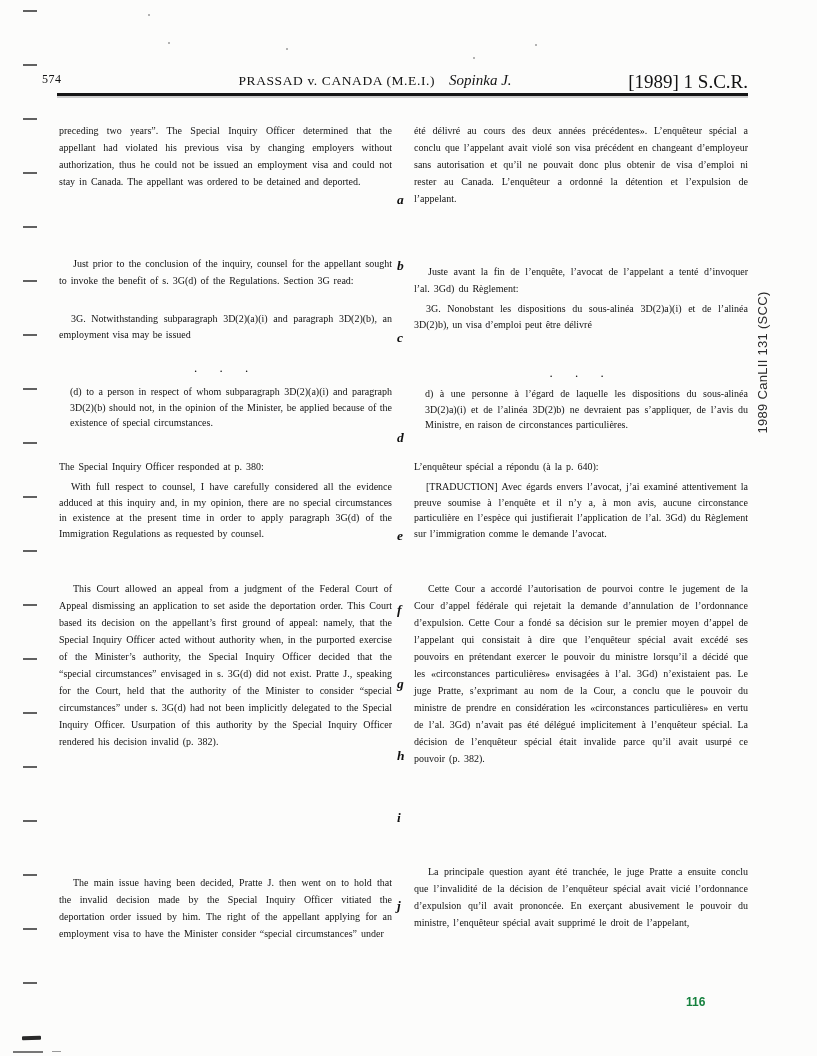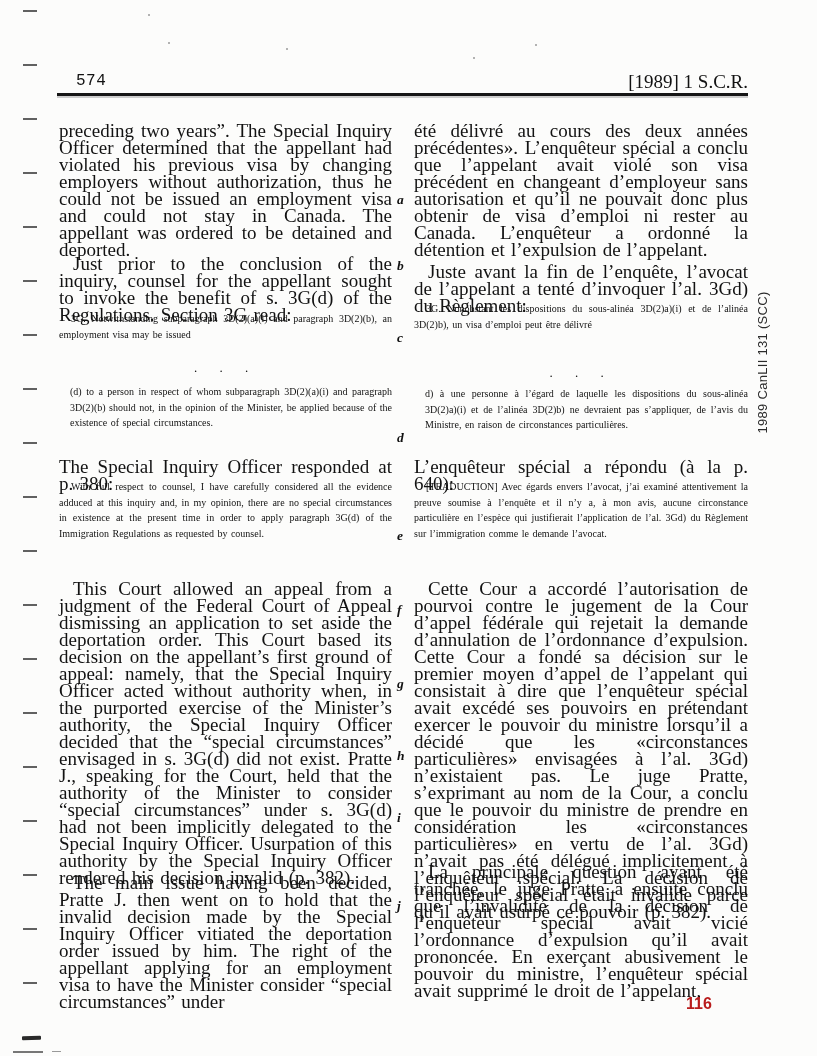--- a/index.html
+++ b/index.html
@@ -5,67 +5,70 @@
   html,body{margin:0;padding:0;}
   .page{
     position:relative;
     width:817px;height:1056px;
     background:#fcfcfb;
     font-family:"Liberation Serif", serif;
     color:#121212;
     overflow:hidden;
   }
   
-  .hdr-pagenum{position:absolute;left:76px;top:72px;font-size:16px;letter-spacing:.5px;font-family:Liberation Mono, monospace;}
+  .hdr-pagenum{position:absolute;left:42px;top:72px;font-size:12px;letter-spacing:.5px;}
   .hdr-center{position:absolute;left:150px;top:71px;width:450px;text-align:center;white-space:nowrap;}
   .hdr-case{font-size:13.5px;letter-spacing:.6px;}
   .hdr-judge{font-size:15px;font-style:italic;margin-left:14px;}
   .hdr-cite{position:absolute;right:69px;top:71px;font-size:19px;}
   .hdr-rule{position:absolute;left:57px;top:93px;width:691px;height:2.6px;background:#161616;box-shadow:0 2px 0 rgba(40,40,40,.22);}
   
   .col{position:absolute;top:0;width:333px;}
   .col-left{left:59px;}
   .col-right{left:414px;width:334px;}
   .blk{position:absolute;left:0;width:100%;text-align:justify;}
-  .body-t{font-size:19px;line-height:17px;word-spacing:1.5px;}
+  .body-t{font-size:10px;line-height:17px;word-spacing:1.5px;}
   .indent{text-indent:14px;}
   .quote-t{font-size:10px;line-height:15.6px;word-spacing:1px;}
   .q-first{text-indent:12px;}
   .q-block{padding-left:11px;box-sizing:border-box;}
   .dots{font-size:13px;letter-spacing:9px;text-align:center;text-indent:0;}
   
   .marginals{position:absolute;left:396px;top:0;width:18px;height:100%;}
   .mletter{position:absolute;left:1px;font-style:italic;font-weight:bold;font-size:13.5px;font-family:"Liberation Serif",serif;}
   
   .stamp{
     position:absolute;left:673px;top:354px;width:180px;height:17px;
     transform:rotate(-90deg);
     font-family:"Liberation Sans",sans-serif;
     font-size:13px;color:#2b2b2b;text-align:center;letter-spacing:.3px;
     white-space:nowrap;
   }
   
-  .ftr-pagenum{position:absolute;left:686px;top:995px;font-family:"Liberation Sans",sans-serif;font-size:16px;font-weight:bold;color:#b91c1c;}
+  .ftr-pagenum{position:absolute;left:686px;top:995px;font-family:"Liberation Sans",sans-serif;font-size:12px;font-weight:bold;color:#15803d;}
   
   .edge-dashes{
     position:absolute;left:23px;top:10px;width:14px;height:982px;
     background:repeating-linear-gradient(to bottom,#3a3a3a 0 2.4px,transparent 2.4px 54px);
     opacity:.8;
   }
   .smudge{position:absolute;left:22px;top:1036px;width:19px;height:4px;background:#2a2a2a;border-radius:1px;transform:rotate(-1deg);}
   .smudge2{position:absolute;left:13px;top:1051px;width:30px;height:1.6px;background:#777;}
   .smudge3{position:absolute;left:52px;top:1051px;width:9px;height:1.4px;background:#999;}
   .speck{position:absolute;width:2px;height:2px;background:#9a9a9a;border-radius:50%;}
 </style>
 </head>
 <body>
 
 <div class="page">
 
   <div class="hdr-pagenum">574</div>
+  <div class="hdr-center">
+    <span class="hdr-case">PRASSAD v. CANADA (M.E.I.)</span><span class="hdr-judge">Sopinka J.</span>
+  </div>
   <div class="hdr-cite">[1989] 1 S.C.R.</div>
   <div class="hdr-rule"></div>
 
   <div class="col col-left">
     <div class="blk body-t" style="top:122px">preceding two years”. The Special Inquiry Officer determined that the appellant had violated his previous visa by changing employers without authorization, thus he could not be issued an employment visa and could not stay in Canada. The appellant was ordered to be detained and deported.</div>
     <div class="blk body-t indent" style="top:255px">Just prior to the conclusion of the inquiry, counsel for the appellant sought to invoke the benefit of s. 3G(d) of the Regulations. Section 3G read:</div>
     <div class="blk quote-t q-first" style="top:311px">3G. Notwithstanding subparagraph 3D(2)(a)(i) and paragraph 3D(2)(b), an employment visa may be issued</div>
     <div class="blk quote-t dots" style="top:360px">. . .</div>
     <div class="blk quote-t q-block" style="top:384px">(d) to a person in respect of whom subparagraph 3D(2)(a)(i) and paragraph 3D(2)(b) should not, in the opinion of the Minister, be applied because of the existence of special circumstances.</div>
     <div class="blk body-t" style="top:458px">The Special Inquiry Officer responded at p. 380:</div>

